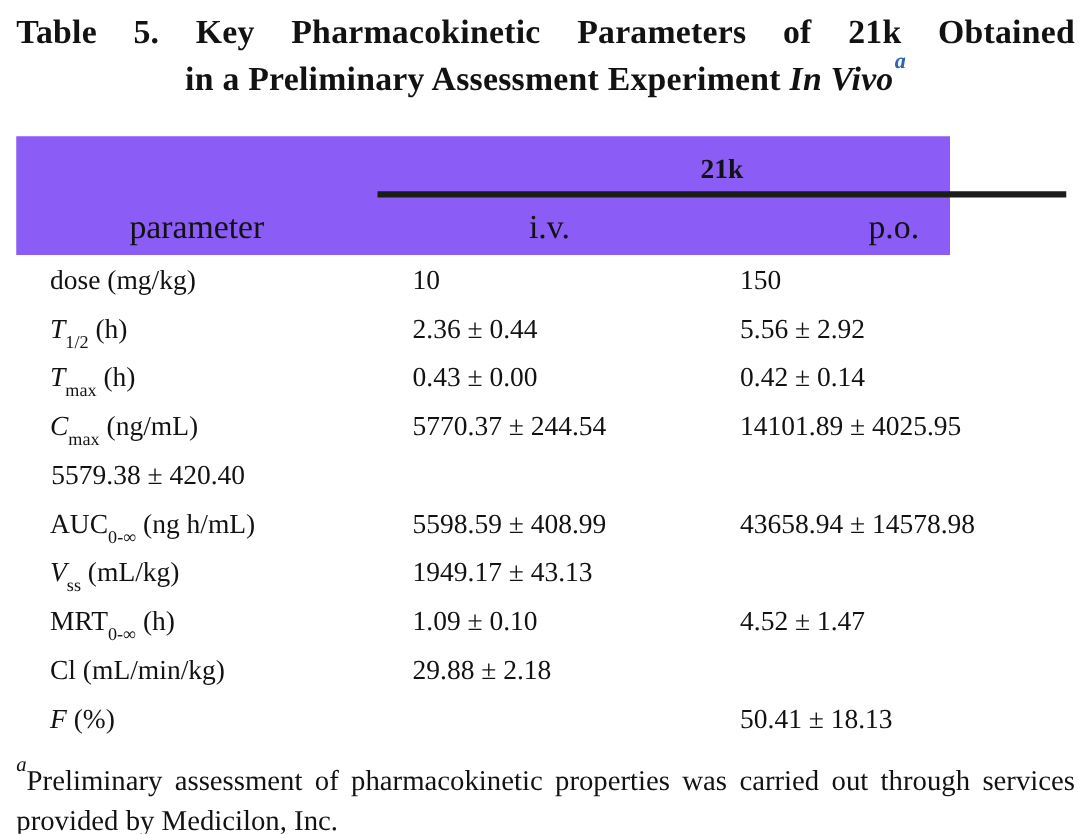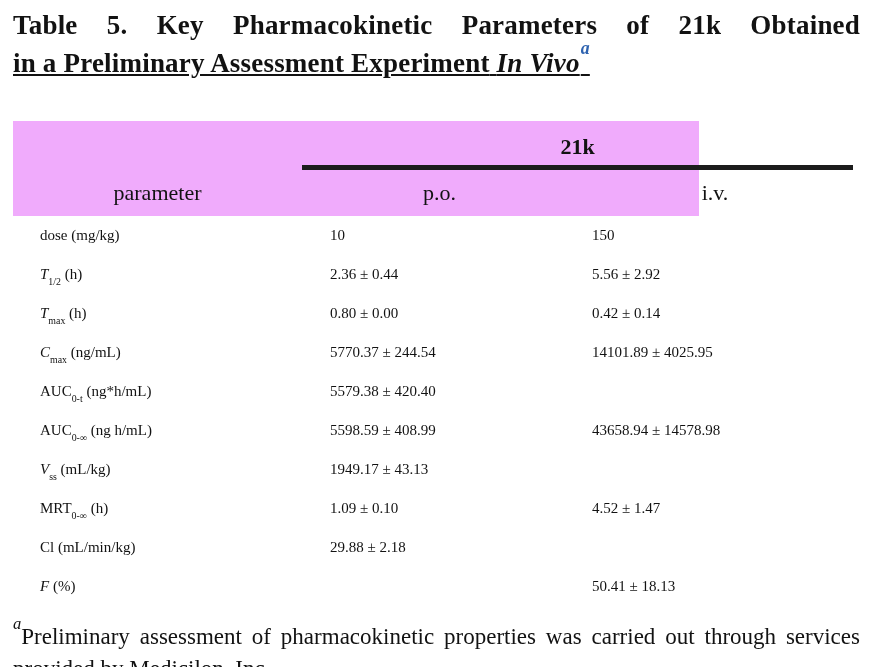--- a/index.html
+++ b/index.html
@@ -14,59 +14,59 @@
 
   
   .title {
     margin: 6px 12px 0 13px;
     font-size: 27px;
     font-weight: bold;
     line-height: 38px;
     letter-spacing: 0.2px;
   }
   .title .l1 { text-align: justify; text-align-last: justify; }
-  .title .l2 { text-align: left; text-decoration: underline; }
+  .title .l2 { text-align: center; }
   .title em { font-style: italic; }
   .title sup.marker {
     color: #2e63b0;
     font-style: italic;
     font-size: 0.66em;
     line-height: 0;
     position: relative;
     top: -0.45em;
     margin-left: 1px;
   }
 
   
   .head-band {
-    margin: 39px 0 0 13px;
-    width: 686px;
-    background: #f0abfc;
+    margin: 27px 0 0 13px;
+    width: 747px;
+    background: #8b5cf6;
   }
   .group-row { display: grid; grid-template-columns: 289px 551px; }
   .group-cell { padding-top: 7px; }
   .group-label {
     text-align: center;
     font-weight: bold;
     font-size: 22px;
     line-height: 37px;
   }
   .group-rule { height: 5px; background: #1c1c1c; }
   .cols-row {
     display: grid;
     grid-template-columns: 289px 275px 276px;
     height: 46px;
     align-items: center;
-    font-size: 22px;
+    font-size: 27px;
     border-radius: 21px;
   }
   .hdr { text-align: center; }
 
   
-  .tbody { margin-left: 13px; width: 840px; font-size: 15px; }
+  .tbody { margin-left: 13px; width: 840px; font-size: 22px; }
   .trow {
     display: grid;
     grid-template-columns: 289px 275px 276px;
     height: 39px;
     align-items: center;
   }
   .c-param { padding-left: 27px; white-space: nowrap; }
   .c-iv { padding-left: 28px; white-space: nowrap; }
   .c-po { padding-left: 15px; white-space: nowrap; }
   .it { font-style: italic; }
@@ -106,53 +106,52 @@
   <div class="head-band">
     <div class="group-row">
       <div></div>
       <div class="group-cell">
         <div class="group-label">21k</div>
         <div class="group-rule"></div>
       </div>
     </div>
     <div class="cols-row">
       <div class="hdr">parameter</div>
+      <div class="hdr">i.v.</div>
       <div class="hdr">p.o.</div>
-      <div class="hdr">i.v.</div>
     </div>
   </div>
 
   <div class="tbody">
 
     <div class="trow">
       <div class="c-param"><span>dose</span><sub class="psub"></sub><span> (mg/kg)</span></div>
       <div class="c-iv">10</div>
       <div class="c-po">150</div>
     </div>
 
     <div class="trow">
       <div class="c-param"><span class="it">T</span><sub class="psub">1/2</sub><span> (h)</span></div>
       <div class="c-iv">2.36 ± 0.44</div>
       <div class="c-po">5.56 ± 2.92</div>
     </div>
 
     <div class="trow">
       <div class="c-param"><span class="it">T</span><sub class="psub">max</sub><span> (h)</span></div>
-      <div class="c-iv">0.80 ± 0.00</div>
+      <div class="c-iv">0.43 ± 0.00</div>
       <div class="c-po">0.42 ± 0.14</div>
     </div>
 
     <div class="trow">
       <div class="c-param"><span class="it">C</span><sub class="psub">max</sub><span> (ng/mL)</span></div>
       <div class="c-iv">5770.37 ± 244.54</div>
       <div class="c-po">14101.89 ± 4025.95</div>
     </div>
 
     <div class="trow">
-      <div class="c-param"><span>AUC</span><sub class="psub">0-t</sub><span> (ng*h/mL)</span></div>
       <div class="c-iv">5579.38 ± 420.40</div>
     </div>
 
     <div class="trow">
       <div class="c-param"><span>AUC</span><sub class="psub">0-∞</sub><span> (ng h/mL)</span></div>
       <div class="c-iv">5598.59 ± 408.99</div>
       <div class="c-po">43658.94 ± 14578.98</div>
     </div>
 
     <div class="trow">

